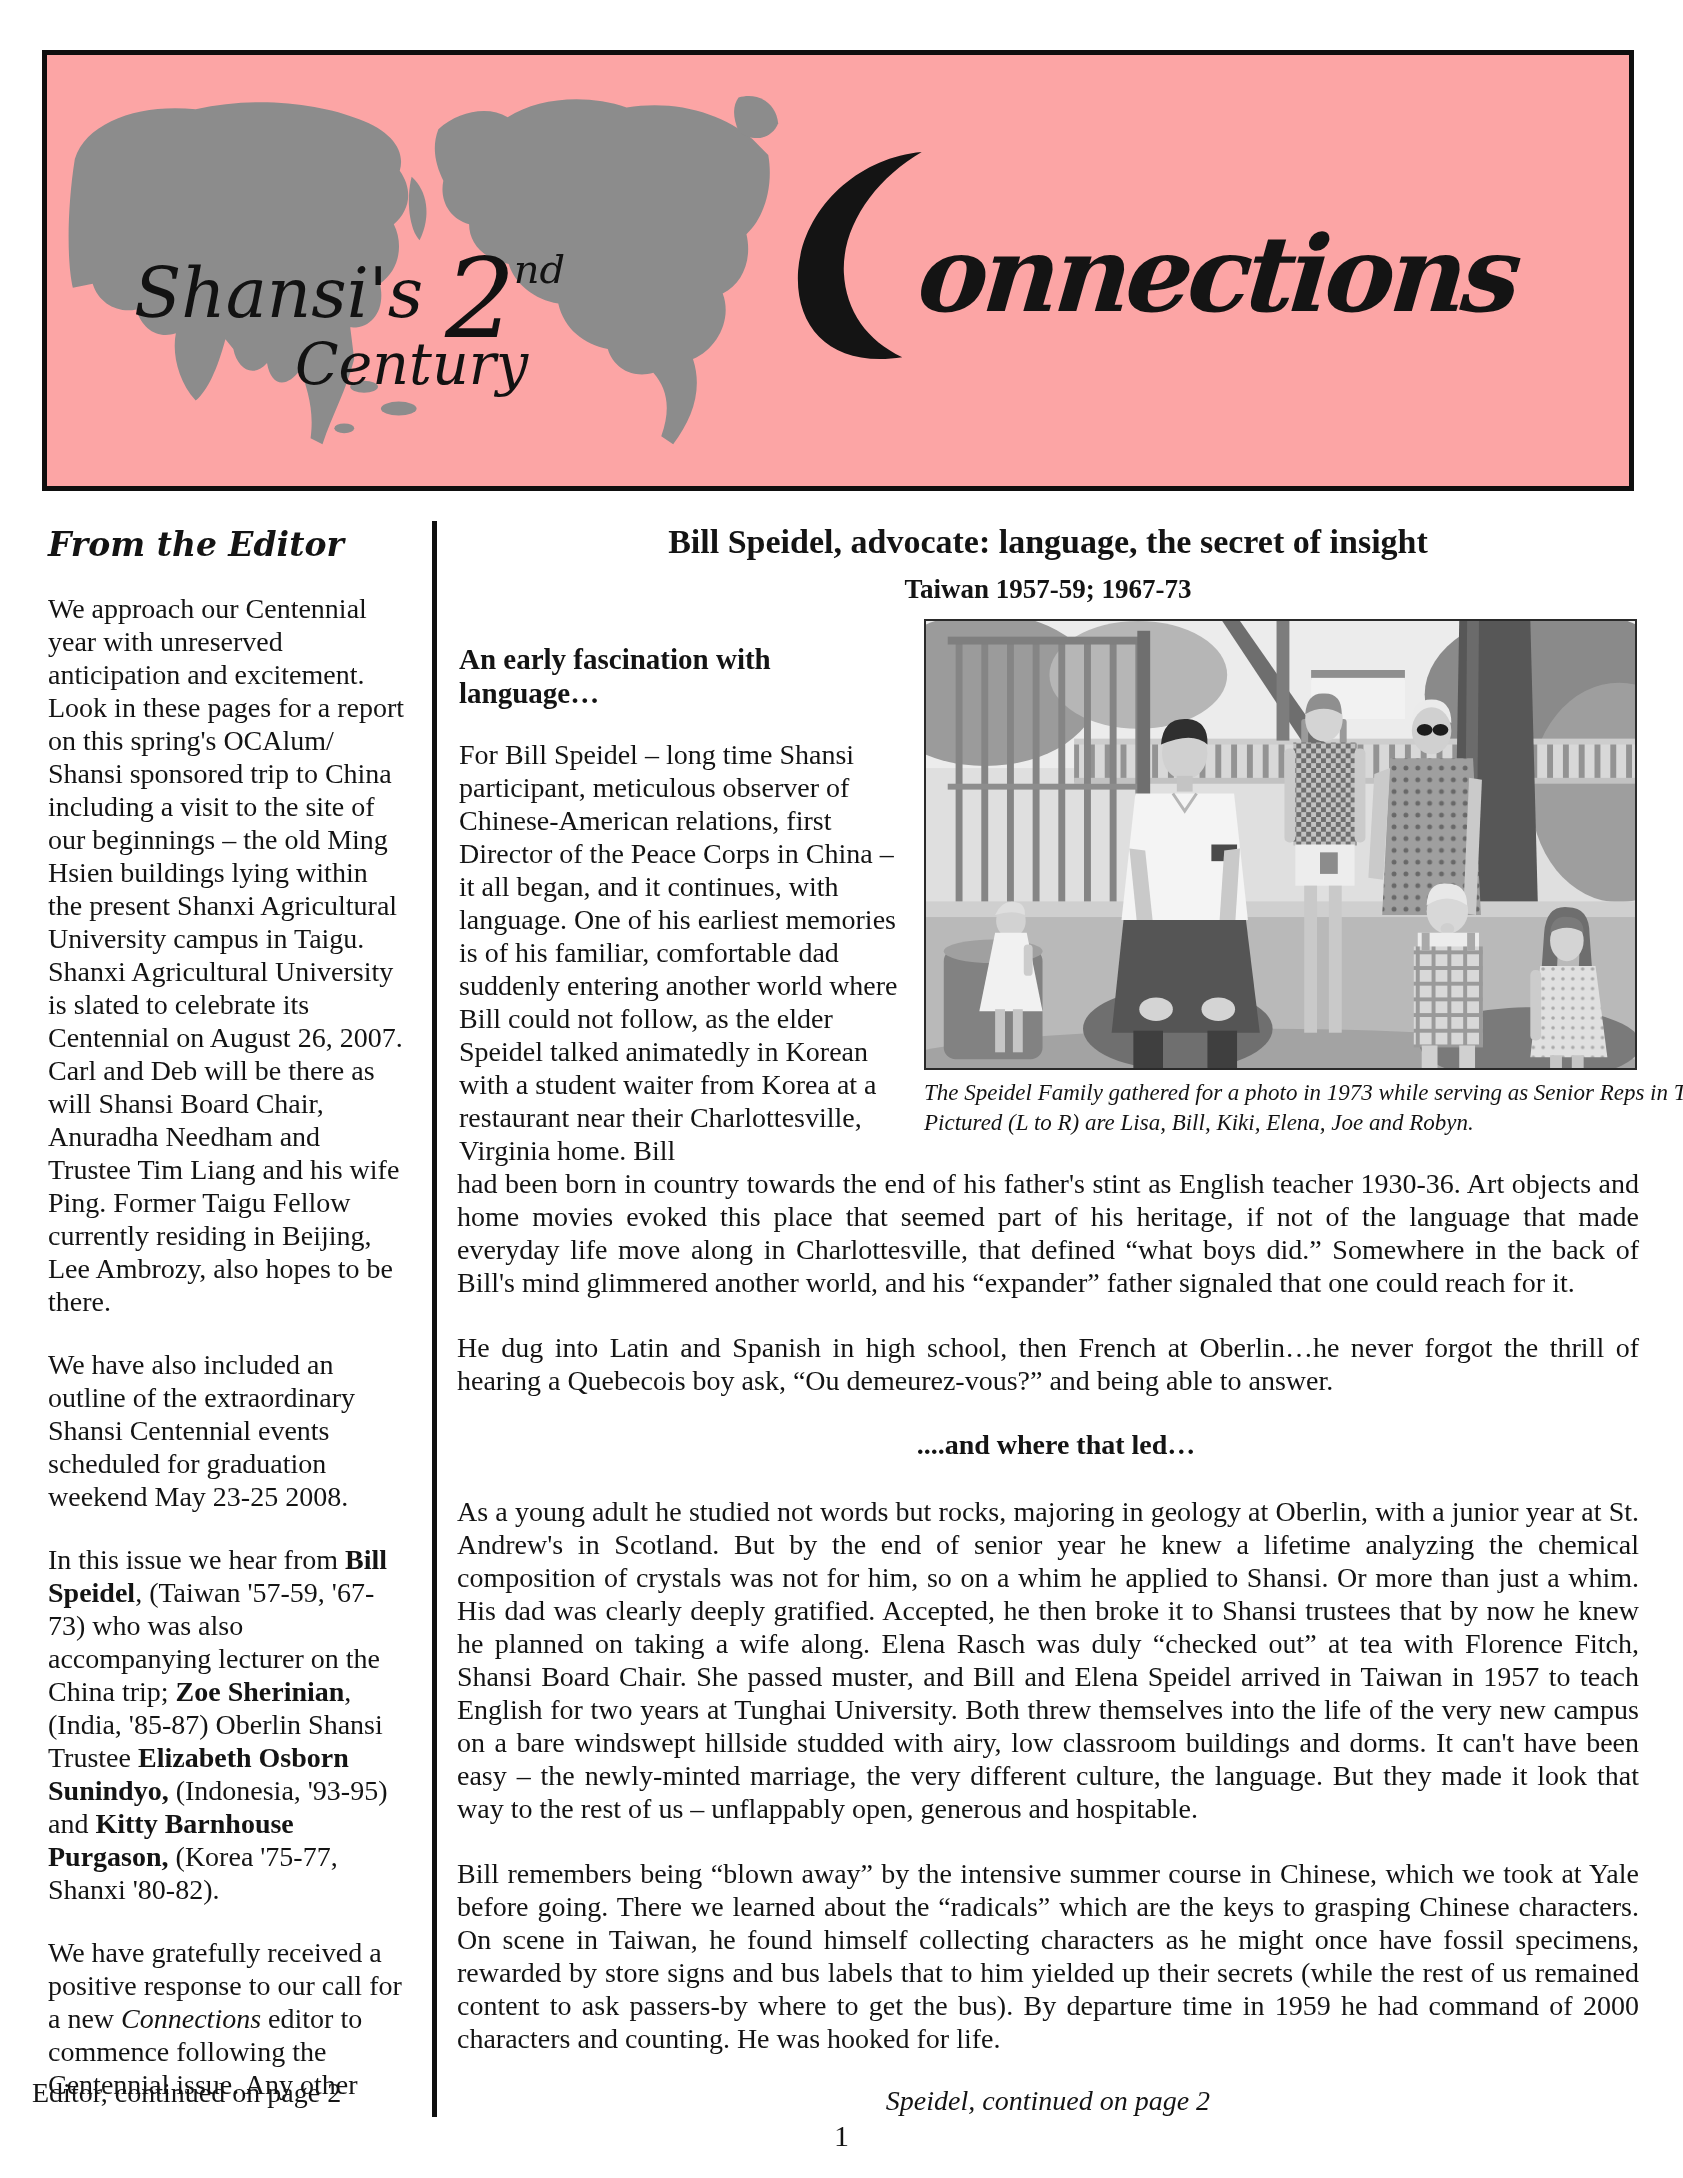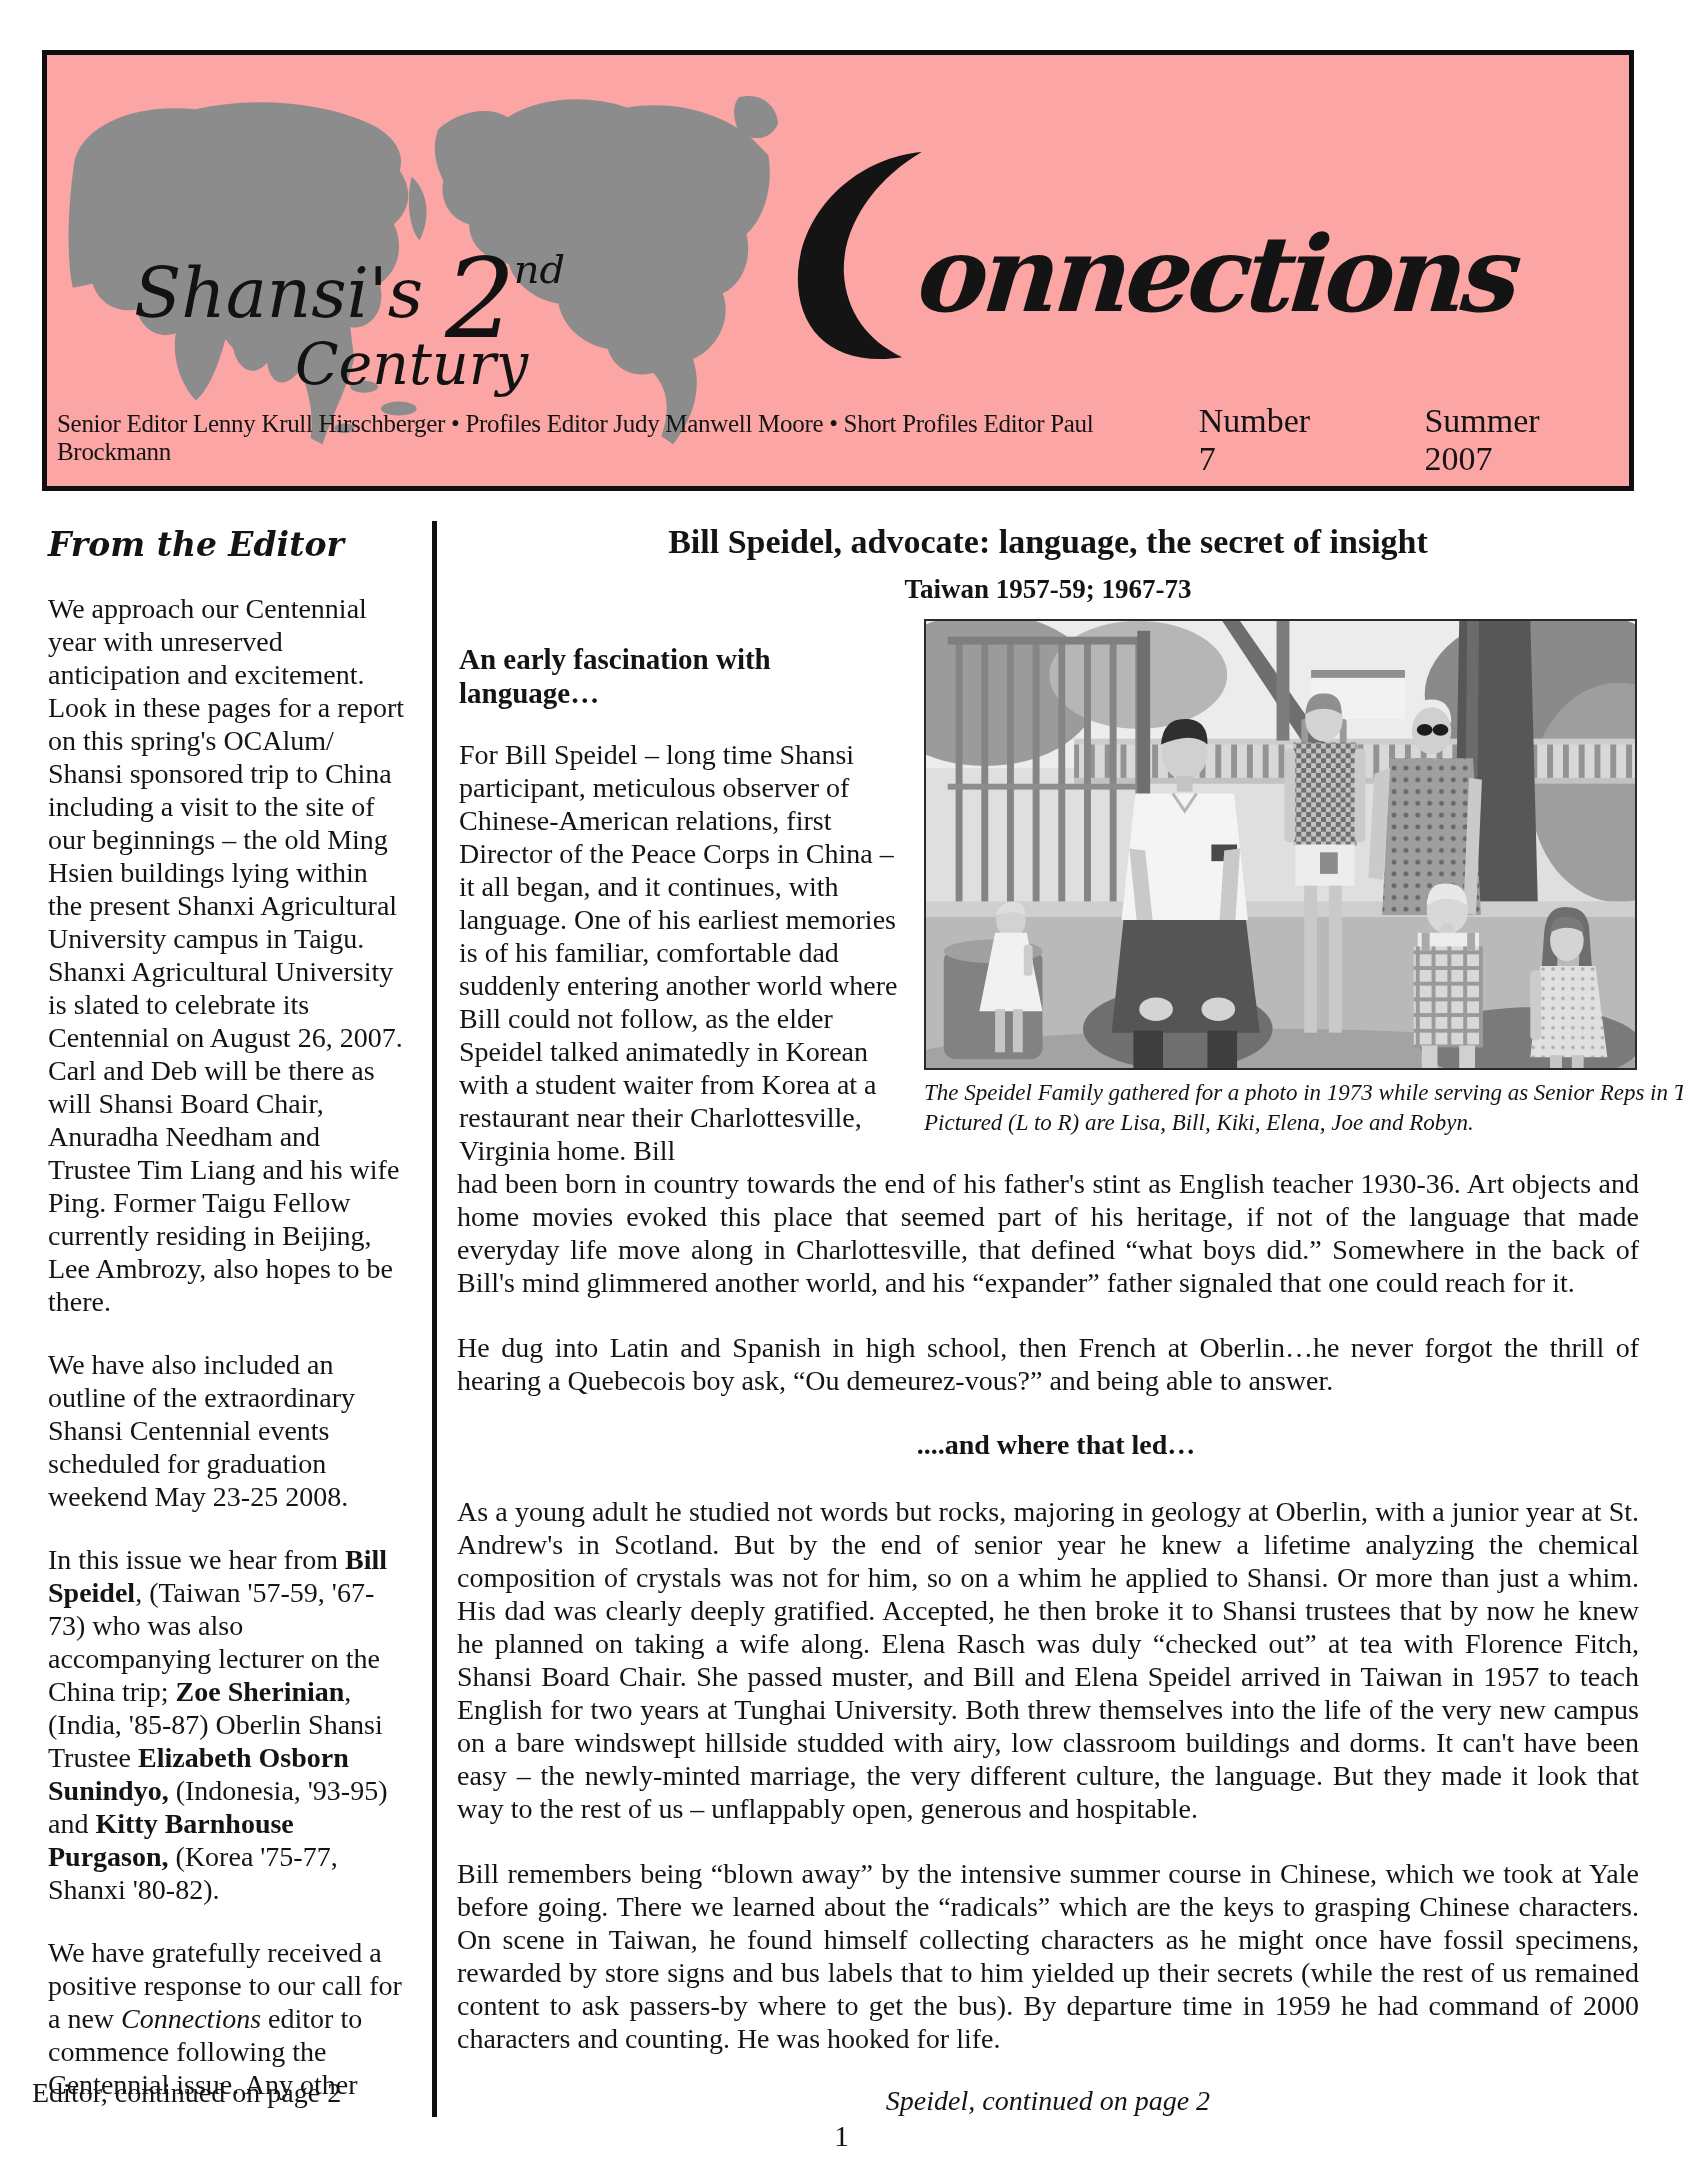--- a/index.html
+++ b/index.html
@@ -91,27 +91,20 @@
       <div class="map-t1"><span>Shansi's </span><span class="map-num">2</span><span class="map-sup">nd</span></div>
       <div class="map-t2">Century</div>
     </div>
 
     <div class="logo">
       <svg class="logo-c" viewBox="0 0 150 222" aria-hidden="true">
         <path d="M142,4 C76,10 20,62 15,126 C11,186 50,226 122,215 C86,198 64,168 62,128 C60,80 94,32 142,4 Z" fill="#141414"></path>
       </svg><span class="logo-rest">onnections</span>
     </div>
 
-    <div class="mast-bar">
-      <span class="editors">Senior Editor Lenny Krull Hirschberger • Profiles Editor Judy Manwell Moore • Short Profiles Editor Paul Brockmann</span>
-      <span class="issue">
-        <span>Number 7</span>
-        <span>Summer 2007</span>
-      </span>
-    </div>
   </header>
 
   <div class="col-divider"></div>
 
   <aside class="editor-col">
     <h2 class="editor-heading">From the Editor</h2>
     <p>We approach our Centennial year with unreserved anticipation and excitement. Look in these pages for a report on this spring's OCAlum/ Shansi sponsored trip to China including a visit to the site of our beginnings – the old Ming Hsien buildings lying within the present Shanxi Agricultural University campus in Taigu. Shanxi Agricultural University is slated to celebrate its Centennial on August 26, 2007.  Carl and Deb will be there as will Shansi Board Chair, Anuradha Needham and Trustee Tim Liang and his wife Ping.  Former Taigu Fellow currently residing in Beijing, Lee Ambrozy, also hopes to be there.</p>
     <p>We have also included an outline of the extraordinary Shansi Centennial events scheduled for graduation weekend May 23-25 2008.</p>
     <p><span>In this issue we hear from </span><span style="font-weight: bold;">Bill Speidel</span><span>, (Taiwan '57-59, '67-73) who was also accompanying lecturer on the China trip; </span><span style="font-weight: bold;">Zoe Sherinian</span><span>, (India, '85-87) Oberlin Shansi Trustee </span><span style="font-weight: bold;">Elizabeth Osborn Sunindyo,</span><span> (Indonesia, '93-95) and </span><span style="font-weight: bold;">Kitty Barnhouse Purgason,</span><span> (Korea '75-77, Shanxi '80-82).</span></p>
     <p><span>We have gratefully received a positive response to our call for a new </span><span style="font-style: italic;">Connections</span><span> editor to commence following the Centennial issue. Any other</span></p>

